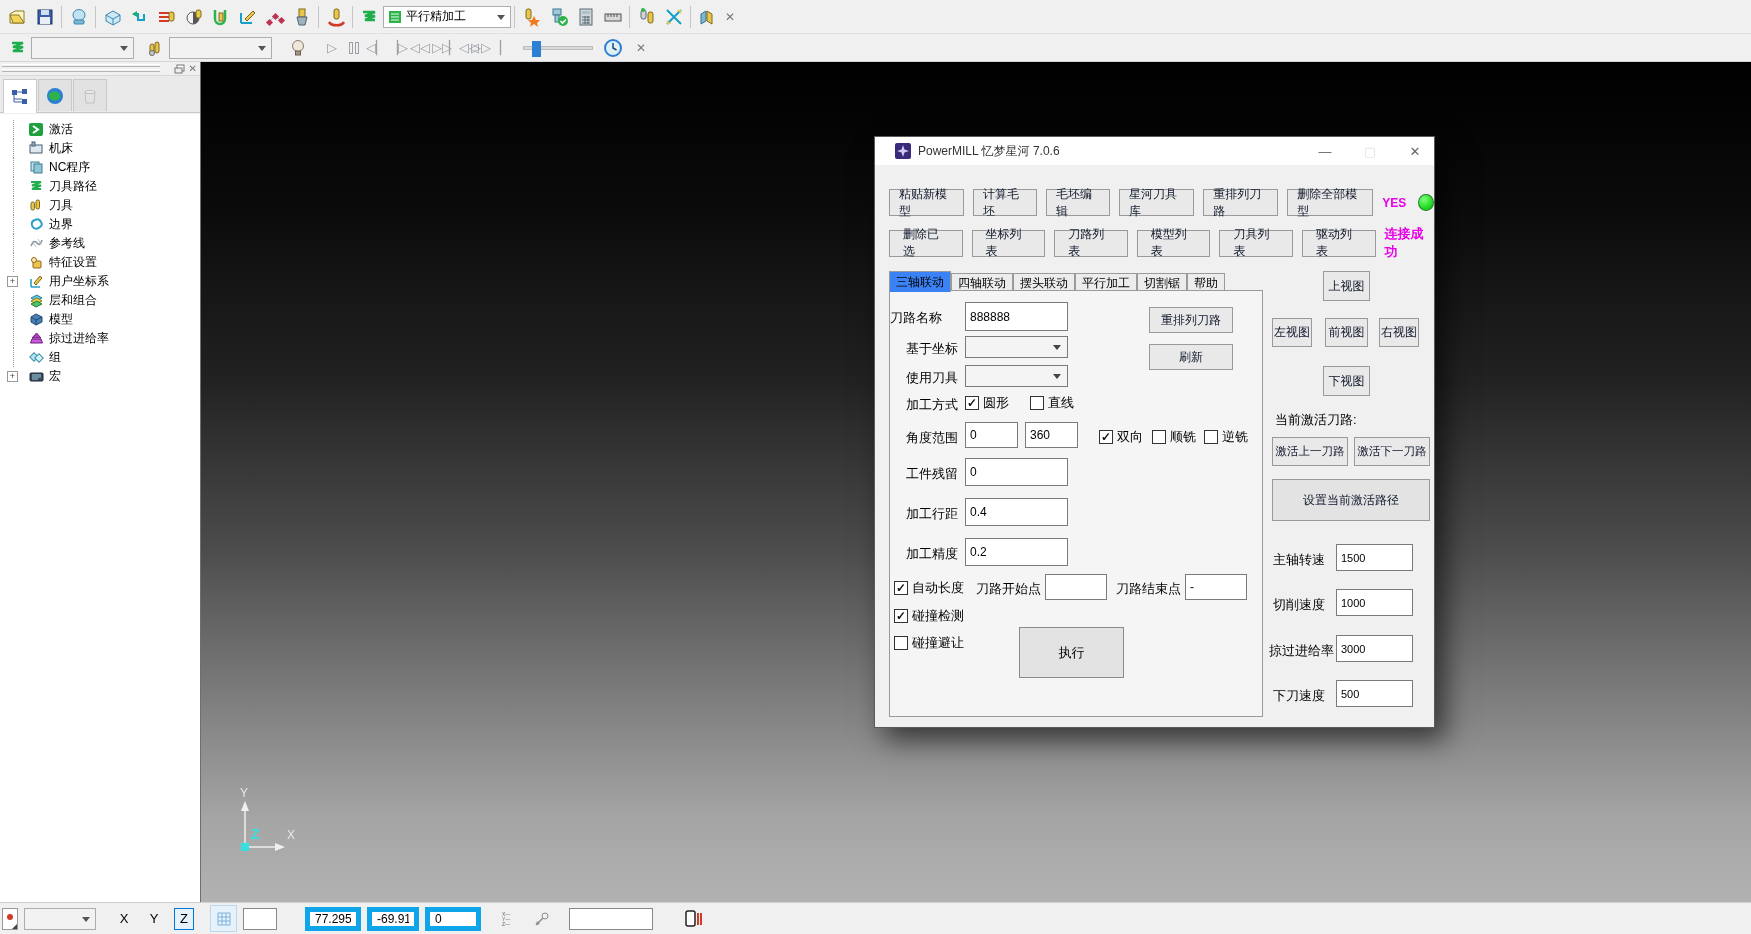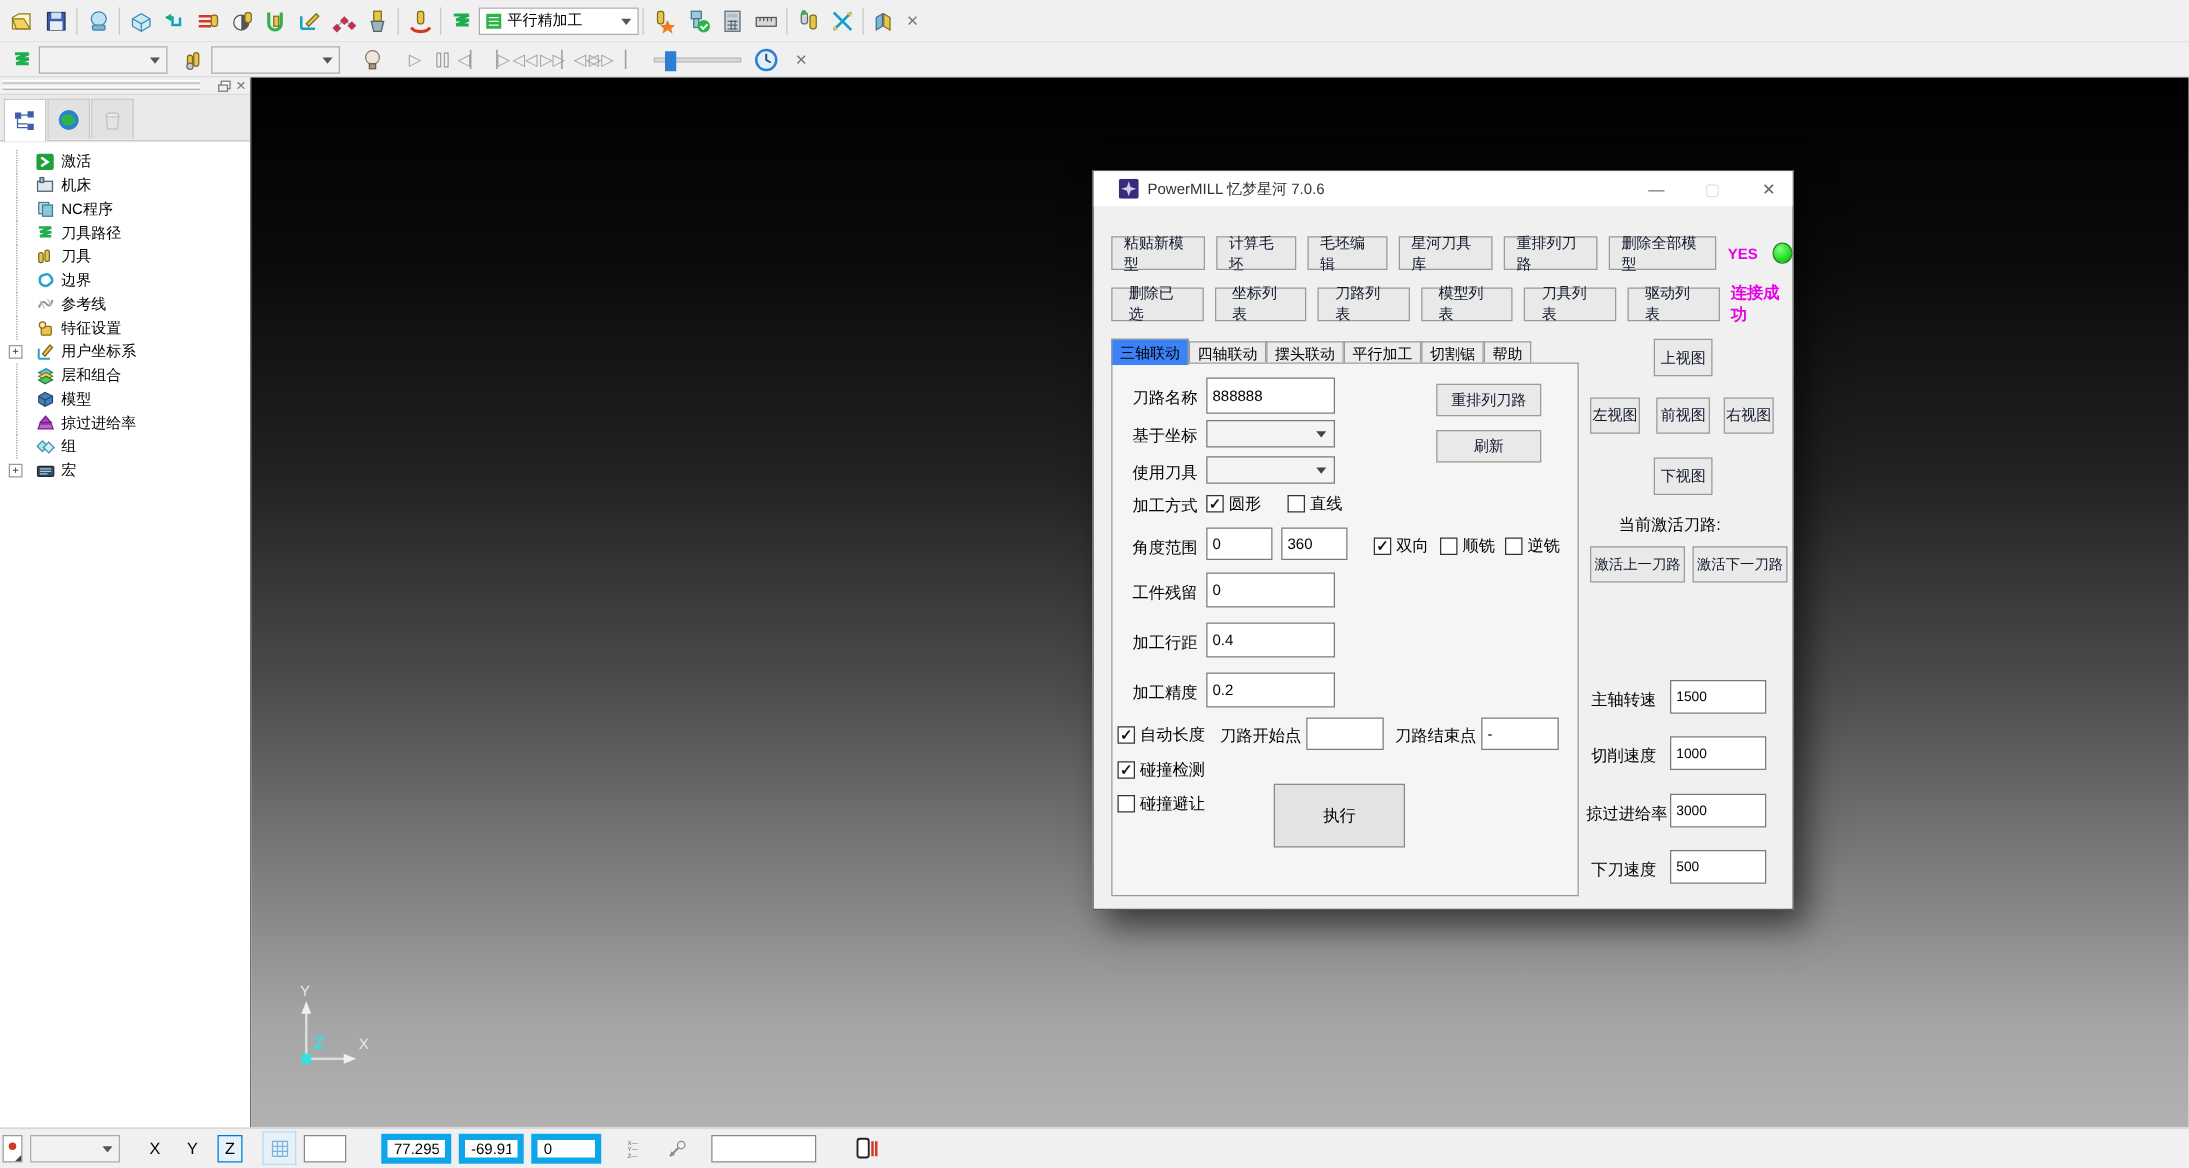--- a/index.html
+++ b/index.html
@@ -532,21 +532,21 @@
   <div class="tabrow">
     <span class="dtab active">三轴联动</span>
     <span class="dtab">四轴联动</span>
     <span class="dtab">摆头联动</span>
     <span class="dtab">平行加工</span>
     <span class="dtab">切割锯</span>
     <span class="dtab">帮助</span>
   </div>
 
   <div class="tabbox">
-    <span class="flabel" style="left:16px;top:18px">刀路名称</span>
+    <span class="flabel" style="left:0;top:18px">刀路名称</span>
     <input class="finput" style="left: 75px; top: 11px; width: 103px; height: 29px;" value="888888">
     <span class="btn" style="position:absolute;left:259px;top:16px;width:84px;height:26px">重排列刀路</span>
     <span class="btn" style="position:absolute;left:259px;top:53px;width:84px;height:26px">刷新</span>
 
     <span class="flabel" style="left:16px;top:49px">基于坐标</span>
     <div class="fcombo" style="left:75px;top:45px;width:103px;height:22px">
         <span class="chev"></span>
       </div>
 
     <span class="flabel" style="left:16px;top:78px">使用刀具</span>
@@ -609,23 +609,24 @@
 
     <span class="execbtn">执行</span>
   </div>
 
   <span class="btn" style="position:absolute;left:448px;top:134px;width:47px;height:30px">上视图</span>
   <span class="btn" style="position:absolute;left:397px;top:181px;width:40px;height:29px">左视图</span>
   <span class="btn" style="position:absolute;left:450px;top:181px;width:43px;height:29px">前视图</span>
   <span class="btn" style="position:absolute;left:504px;top:181px;width:40px;height:29px">右视图</span>
   <span class="btn" style="position:absolute;left:448px;top:229px;width:47px;height:30px">下视图</span>
 
-  <span class="rp-label" style="left:420px;top:274px">当前激活刀路:</span>
+  <span class="rp-label" style="left:400px;top:274px">当前激活刀路:</span>
   <span class="btn" style="position:absolute;left:397px;top:300px;width:76px;height:29px;font-size:11.5px">激活上一刀路</span>
   <span class="btn" style="position:absolute;left:479px;top:300px;width:76px;height:29px;font-size:11.5px">激活下一刀路</span>
+  <span class="btn" style="position:absolute;left:397px;top:342px;width:158px;height:42px;background:#e3e3e3">设置当前激活路径</span>
 
   <span class="rp-label" style="left:398px;top:414px">主轴转速</span>
   <input class="rp-input" style="left: 461px; top: 407px; width: 77px; height: 27px;" value="1500">
   <span class="rp-label" style="left:398px;top:459px">切削速度</span>
   <input class="rp-input" style="left: 461px; top: 452px; width: 77px; height: 27px;" value="1000">
   <span class="rp-label" style="left:394px;top:505px">掠过进给率</span>
   <input class="rp-input" style="left: 461px; top: 498px; width: 77px; height: 27px;" value="3000">
   <span class="rp-label" style="left:398px;top:550px">下刀速度</span>
   <input class="rp-input" style="left: 461px; top: 543px; width: 77px; height: 27px;" value="500">
 </div>

